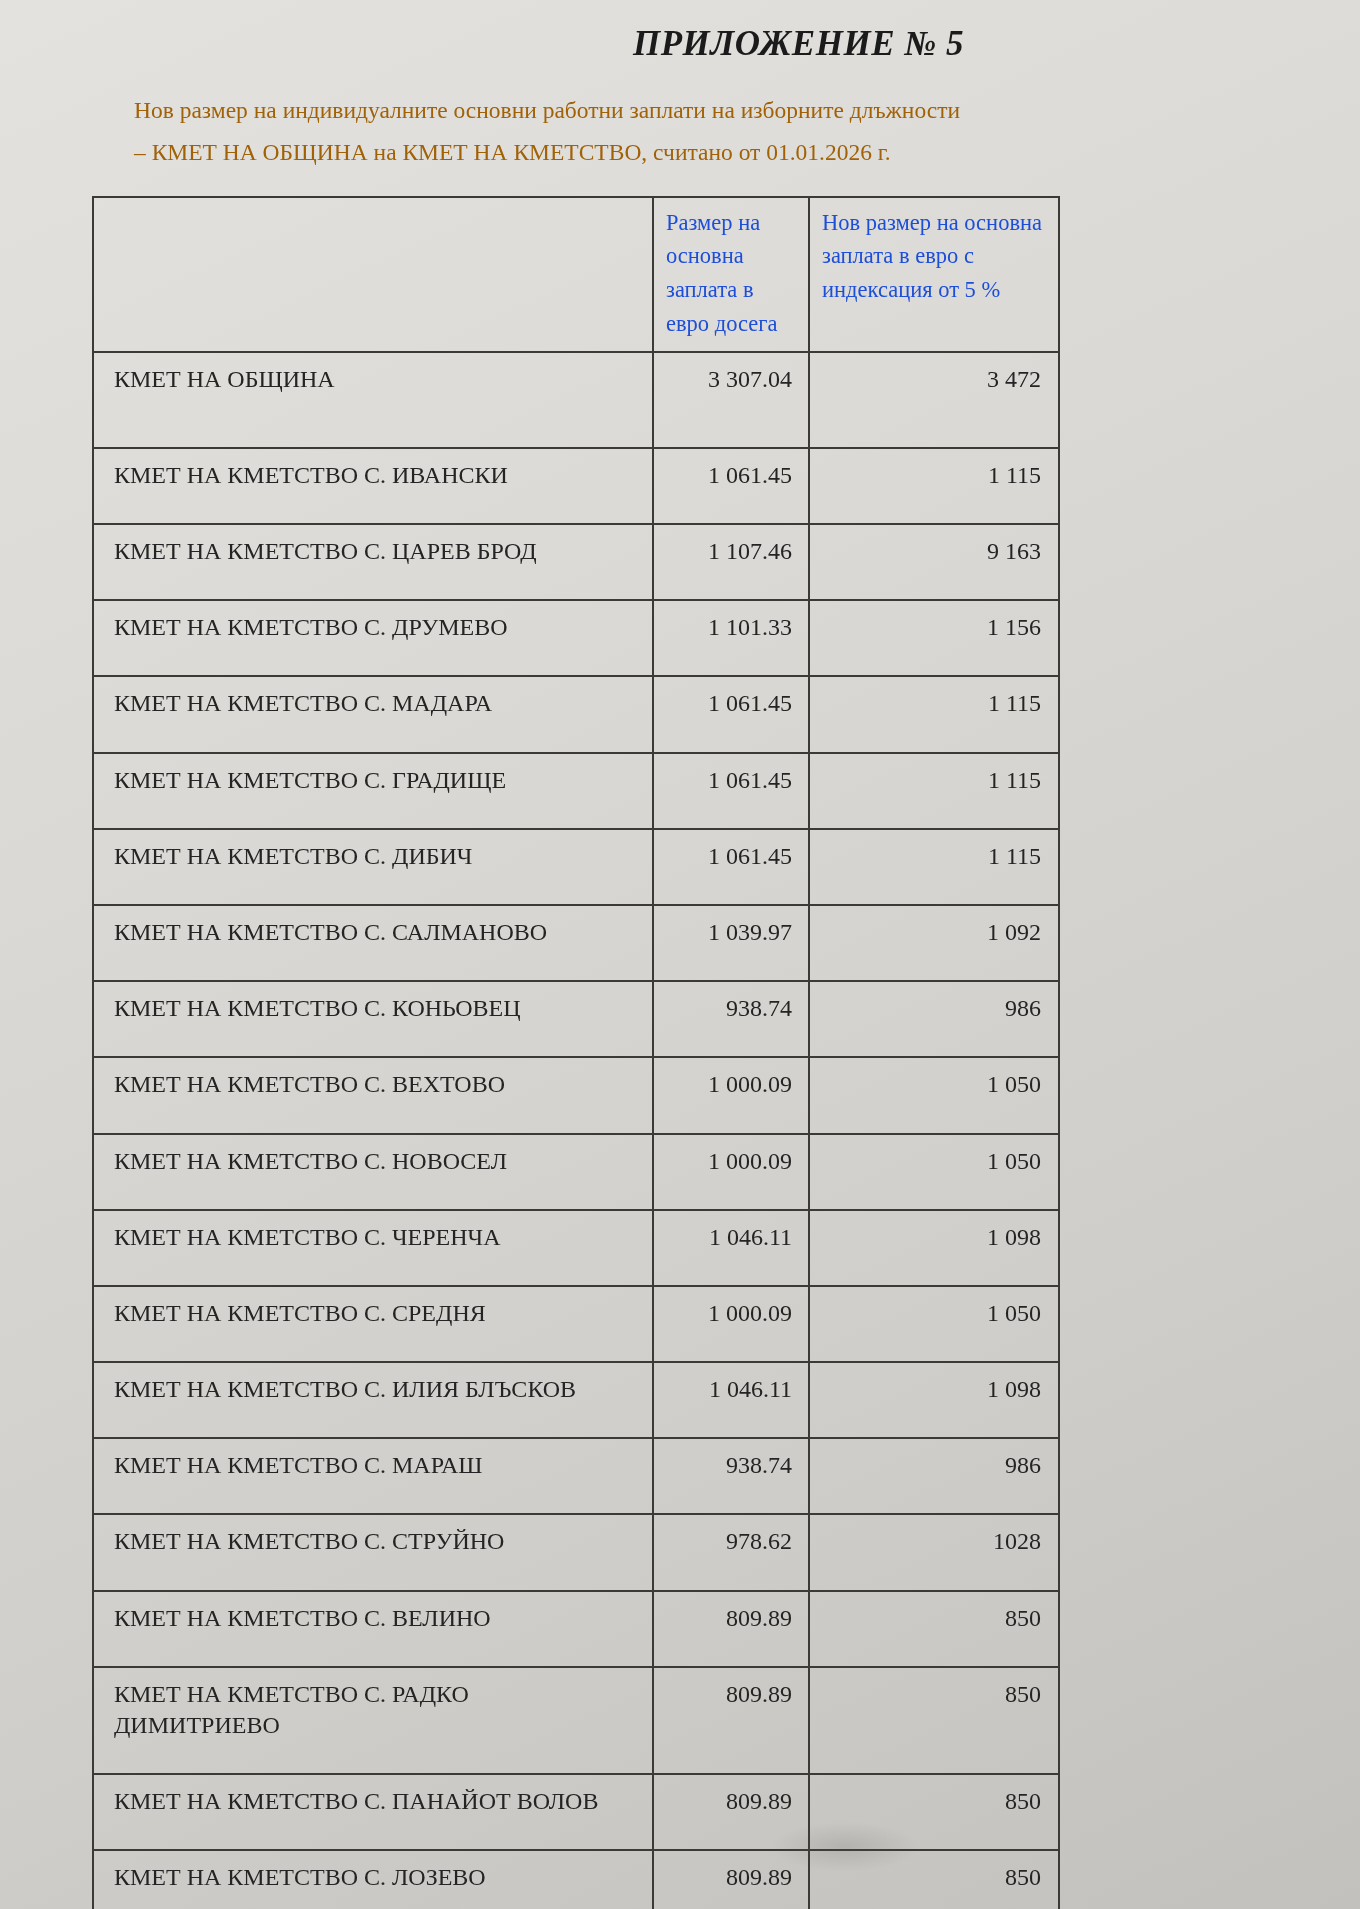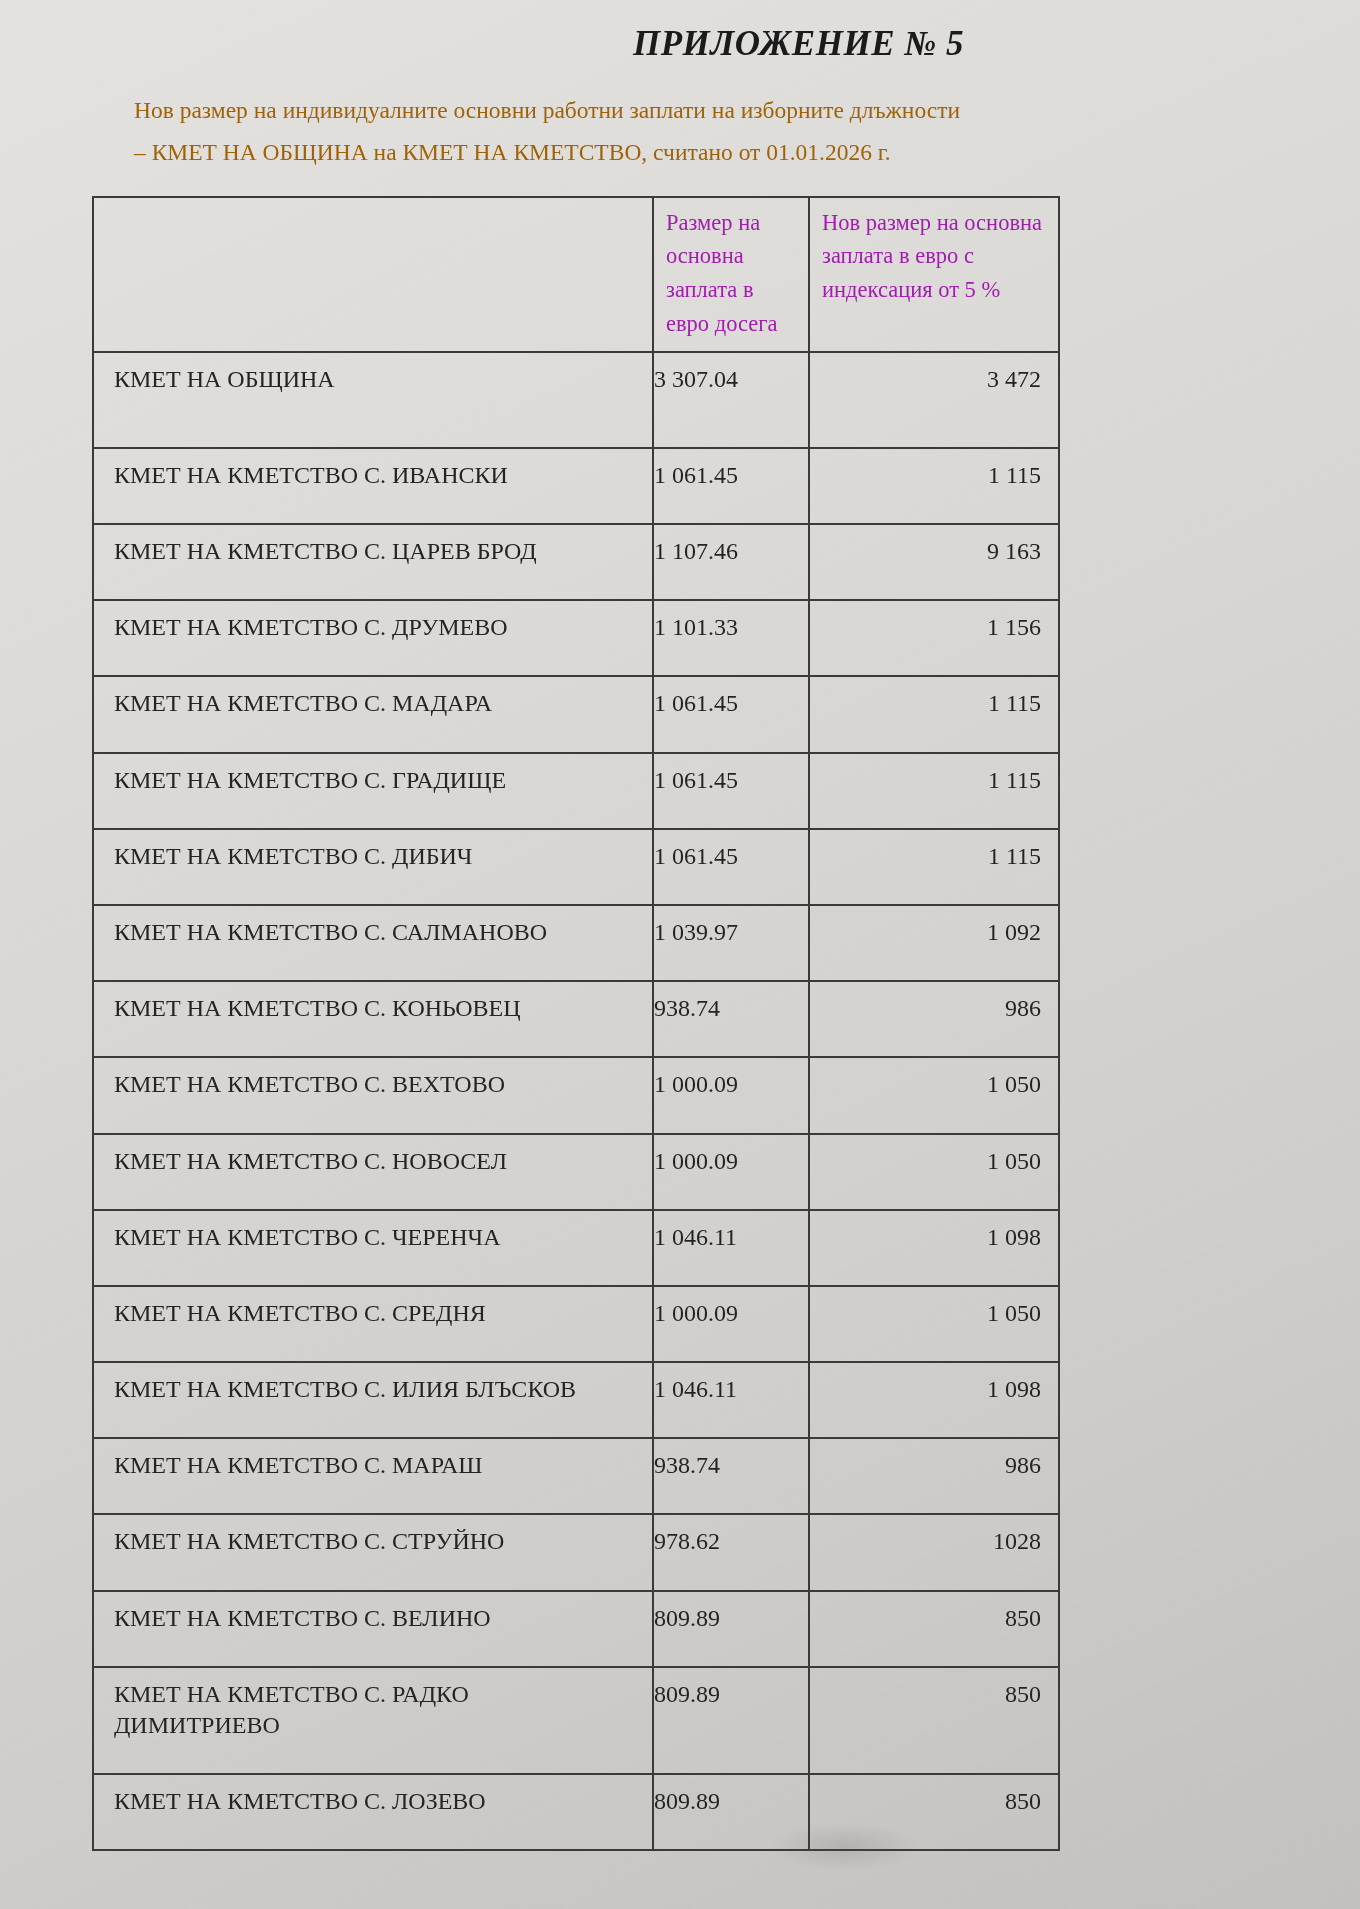--- a/index.html
+++ b/index.html
@@ -47,35 +47,35 @@
     border: 2px solid #3a3a38;
     vertical-align: top;
     font-weight: normal;
   }
   table.salary thead th {
     text-align: left;
     font-size: 22.5px;
     line-height: 1.5;
     padding: 8px 6px 10px 12px;
     height: 132px;
-    color: #a21caf;
+    color: #1d4ed8;
     margin-top: 40px;
   }
   table.salary td {
     font-size: 24px;
     line-height: 1.3;
     padding: 11px 0 32px 0;
     color: #242424;
   }
   table.salary td.pos {
     padding-left: 20px;
     padding-right: 20px;
   }
   table.salary td.cur {
-    text-align: left;
+    text-align: right;
     padding-right: 16px;
     border-radius: 28px;
   }
   table.salary td.nv {
     text-align: right;
     padding-right: 17px;
   }
   table.salary tbody tr.tall td { padding-bottom: 52px; }
   
   .smudge {
@@ -196,20 +196,25 @@
           <td class="pos">КМЕТ НА КМЕТСТВО С. ВЕЛИНО</td>
           <td class="cur">809.89</td>
           <td class="nv">850</td>
         </tr>
         <tr>
           <td class="pos">КМЕТ НА КМЕТСТВО С. РАДКО ДИМИТРИЕВО</td>
           <td class="cur">809.89</td>
           <td class="nv">850</td>
         </tr>
         <tr>
+          <td class="pos">КМЕТ НА КМЕТСТВО С. ПАНАЙОТ ВОЛОВ</td>
+          <td class="cur">809.89</td>
+          <td class="nv">850</td>
+        </tr>
+        <tr>
           <td class="pos">КМЕТ НА КМЕТСТВО С. ЛОЗЕВО</td>
           <td class="cur">809.89</td>
           <td class="nv">850</td>
         </tr>
       </tbody>
   </table>
 
   <div class="smudge"></div>
 </div>
 

